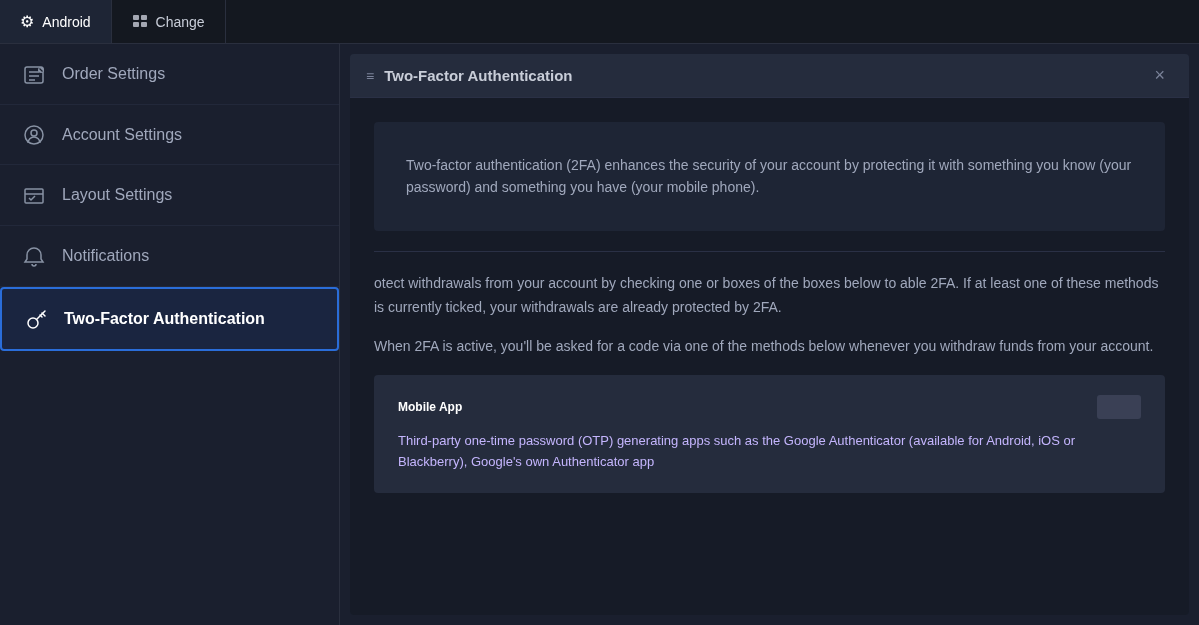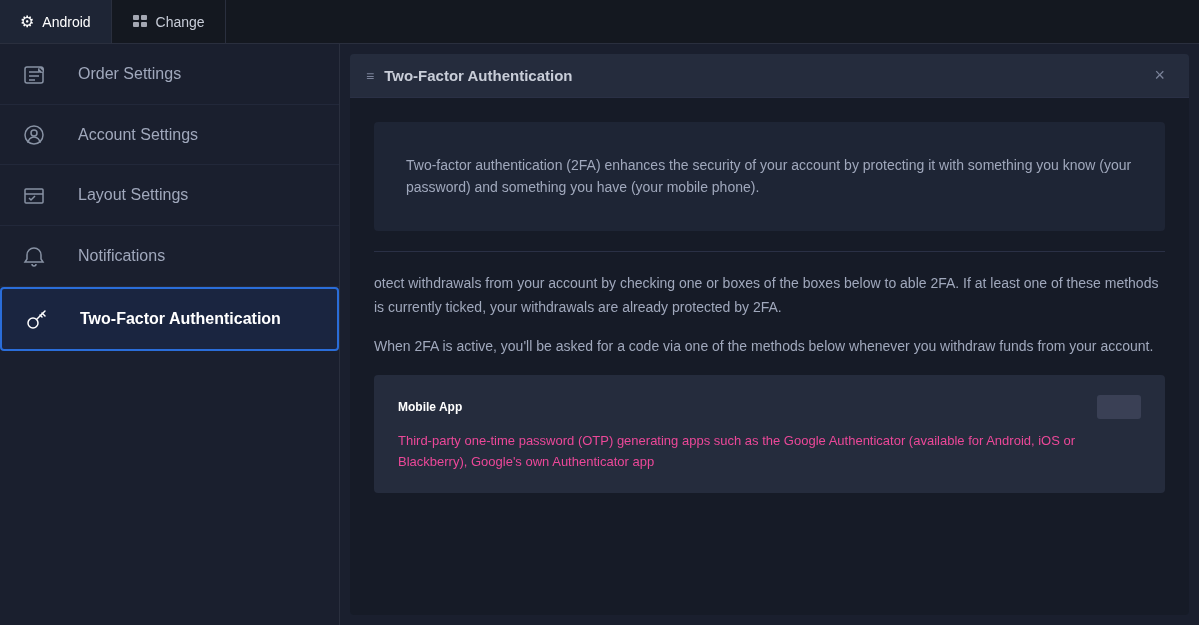--- a/index.html
+++ b/index.html
@@ -48,21 +48,21 @@
     
     .sidebar {
       width: 340px;
       background: #1a1f2e;
       border-right: 1px solid #2a2f3e;
       flex-shrink: 0;
     }
     .sidebar-item {
       display: flex;
       align-items: center;
-      gap: 30px;
+      gap: 14px;
       padding: 18px 20px;
       cursor: pointer;
       border-bottom: 1px solid #22283a;
       font-size: 16px;
       color: #a0a8bc;
       transition: background 0.15s;
     }
     .sidebar-item.active {
       background: #1a2540;
       border: 2px solid #2a6dd9;
@@ -177,21 +177,21 @@
     }
     .toggle-btn {
       width: 44px;
       height: 24px;
       background: #3a4055;
       border-radius: 3px;
       cursor: pointer;
     }
     .mobile-app-desc {
       font-size: 13px;
-      color: #ec4899;
+      color: #c4b5fd;
       line-height: 1.6;
     }
 
     
     svg {
       display: inline-block;
       vertical-align: middle;
     }
   </style>
 </head>

